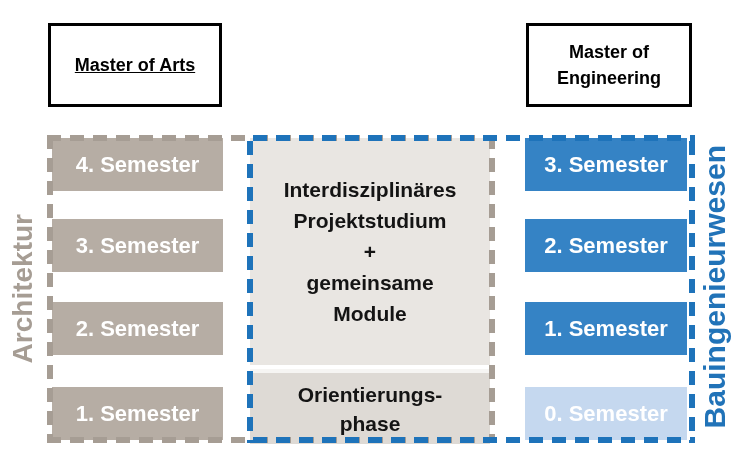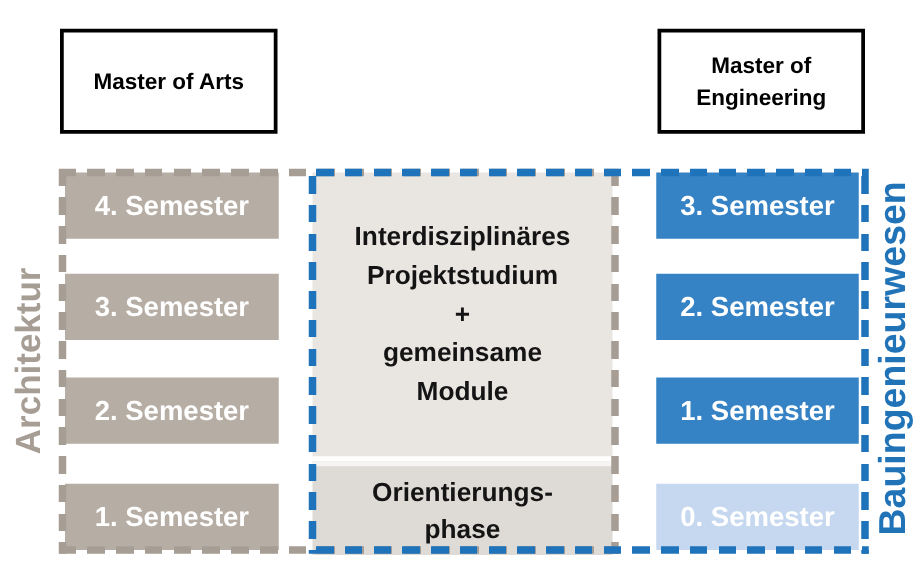--- a/index.html
+++ b/index.html
@@ -28,21 +28,21 @@
       repeating-linear-gradient(180deg,transparent 0 6px,#1e73ba 6px 20px,transparent 20px 23px);
     background-size:100% 6px,100% 6px,6px 100%,6px 100%;
     background-position:left top,left bottom,left top,right top;
   }
   
   .title-box{
     position:absolute;top:23px;height:84px;background:#fff;border:3px solid #000;
     box-sizing:border-box;display:flex;align-items:center;justify-content:center;
     color:#000;font-size:18px;line-height:26px;text-align:center;z-index:5;
   }
-  .title-box.arts{left:48px;width:174px;}
+  .title-box.arts{left:48px;width:174px;text-decoration:underline;}
   .title-box.eng{left:526px;width:166px;}
   
   .sem{
     position:absolute;height:53px;display:flex;align-items:center;justify-content:center;
     color:#ffffff;font-size:22px;z-index:2;text-align:center;
   }
   .sem.left{left:52px;width:171px;background:#b6ada4;}
   .sem.right{left:525px;width:162px;background:#3583c5;}
   .sem.right.light{background:#c5d8ef;}
   .row0{top:138px;}

